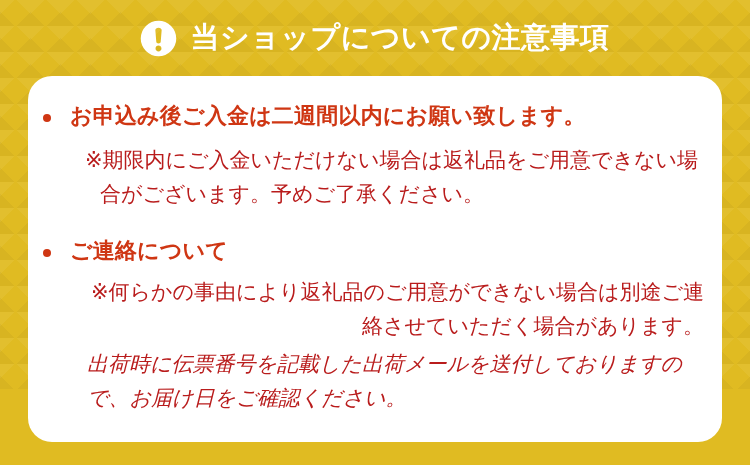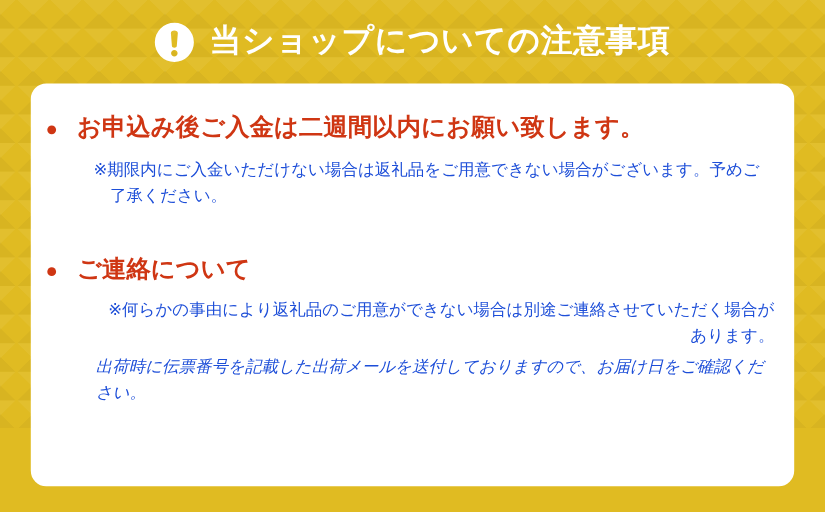--- a/index.html
+++ b/index.html
@@ -60,36 +60,36 @@
 
   
   .notice-card {
     position: absolute;
     left: 28px;
     top: 76px;
     width: 694px;
     height: 366px;
     box-sizing: border-box;
     background: #ffffff;
-    border-radius: 14px;
+    border-radius: 24px;
     padding: 26px 18px 0 0;
   }
 
   .notice-list {
     list-style: none;
     margin: 0;
     padding: 0;
   }
 
   .notice-block {
     position: relative;
     padding-left: 42px;
   }
   .notice-block.second {
-    margin-top: 40px;
+    margin-top: 26px;
   }
 
   .bullet-dot {
     position: absolute;
     left: 15px;
     top: 12px;
     width: 8px;
     height: 8px;
     border-radius: 50%;
     background: #cf3613;
@@ -100,23 +100,23 @@
     font-size: 22px;
     font-weight: bold;
     color: #cf3613;
     line-height: 1.25;
     letter-spacing: 0.2px;
   }
 
   .sub-note {
     margin: 13px 0 0 0;
     padding-left: 30px;
-    font-size: 15px;
+    font-size: 21px;
     line-height: 1.62;
-    color: #1d4ed8;
+    color: #b91c1c;
     text-indent: -15px;
   }
 
   .sub-note.tight {
     margin-top: 11px;
     text-align: right;
   }
 
   .sub-note.warn {
     color: #cf3613;

